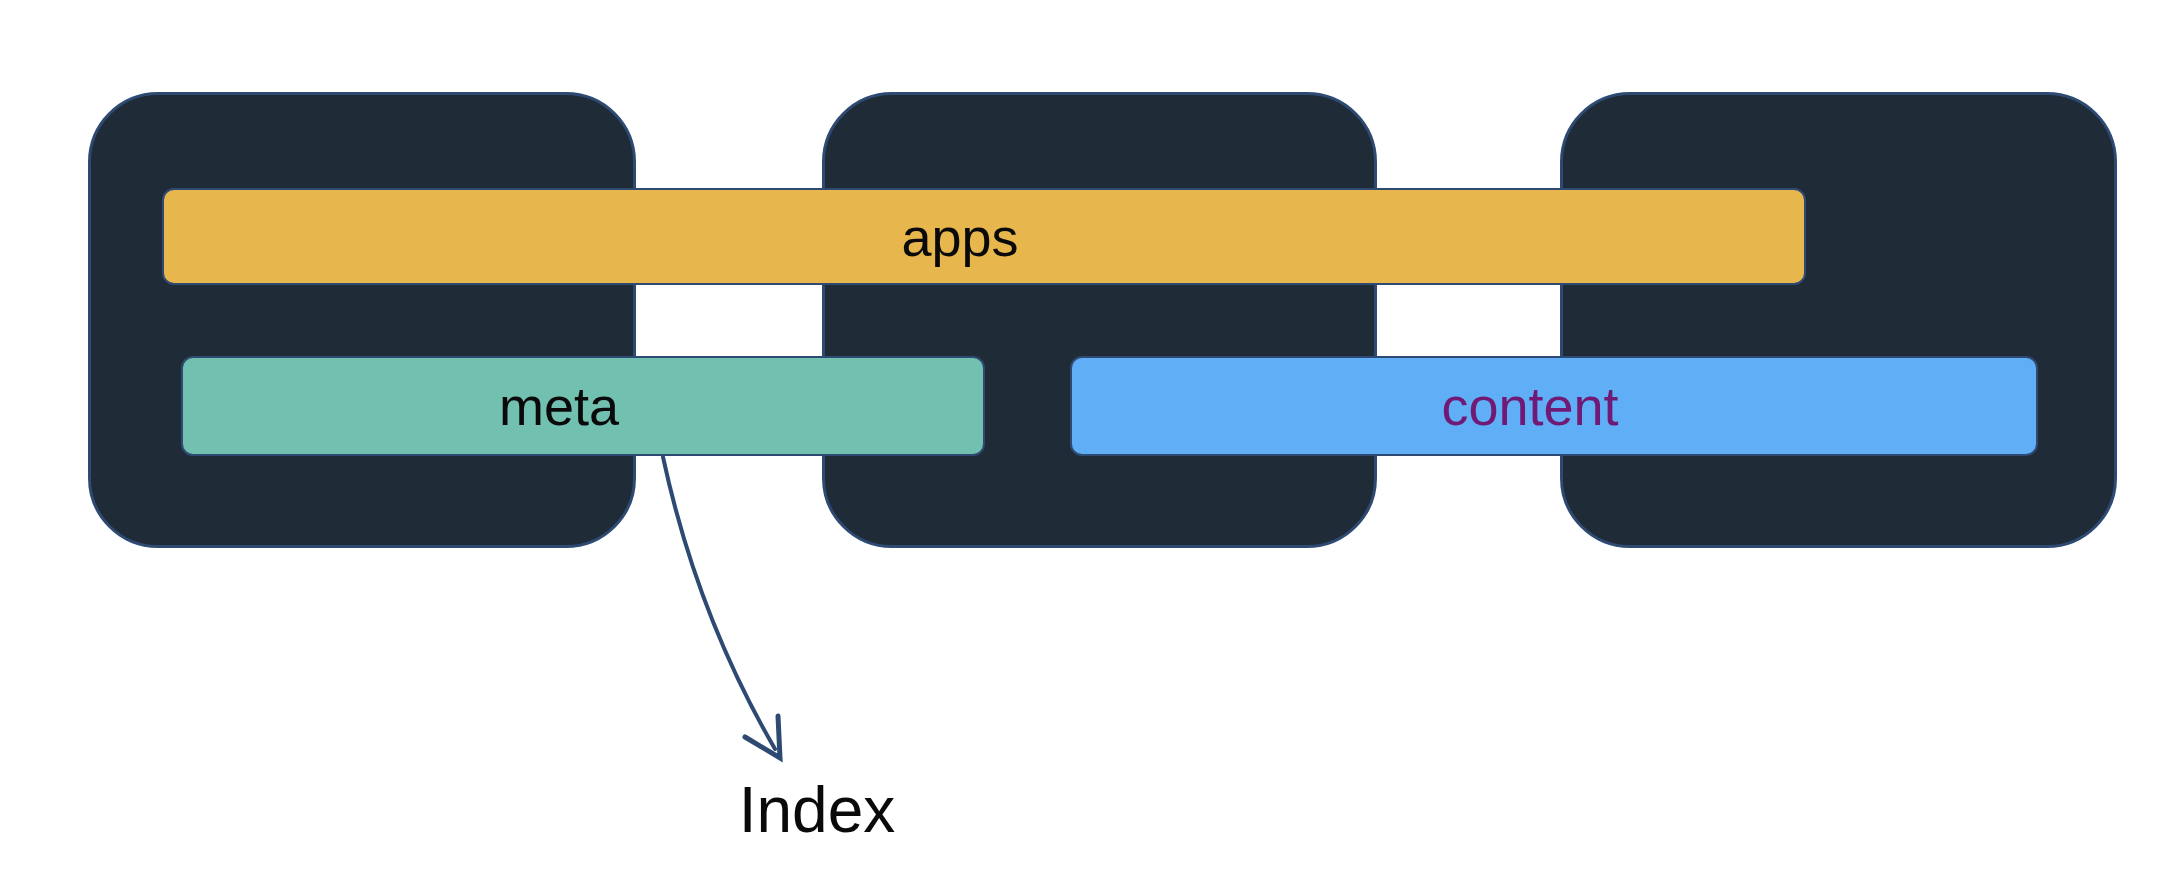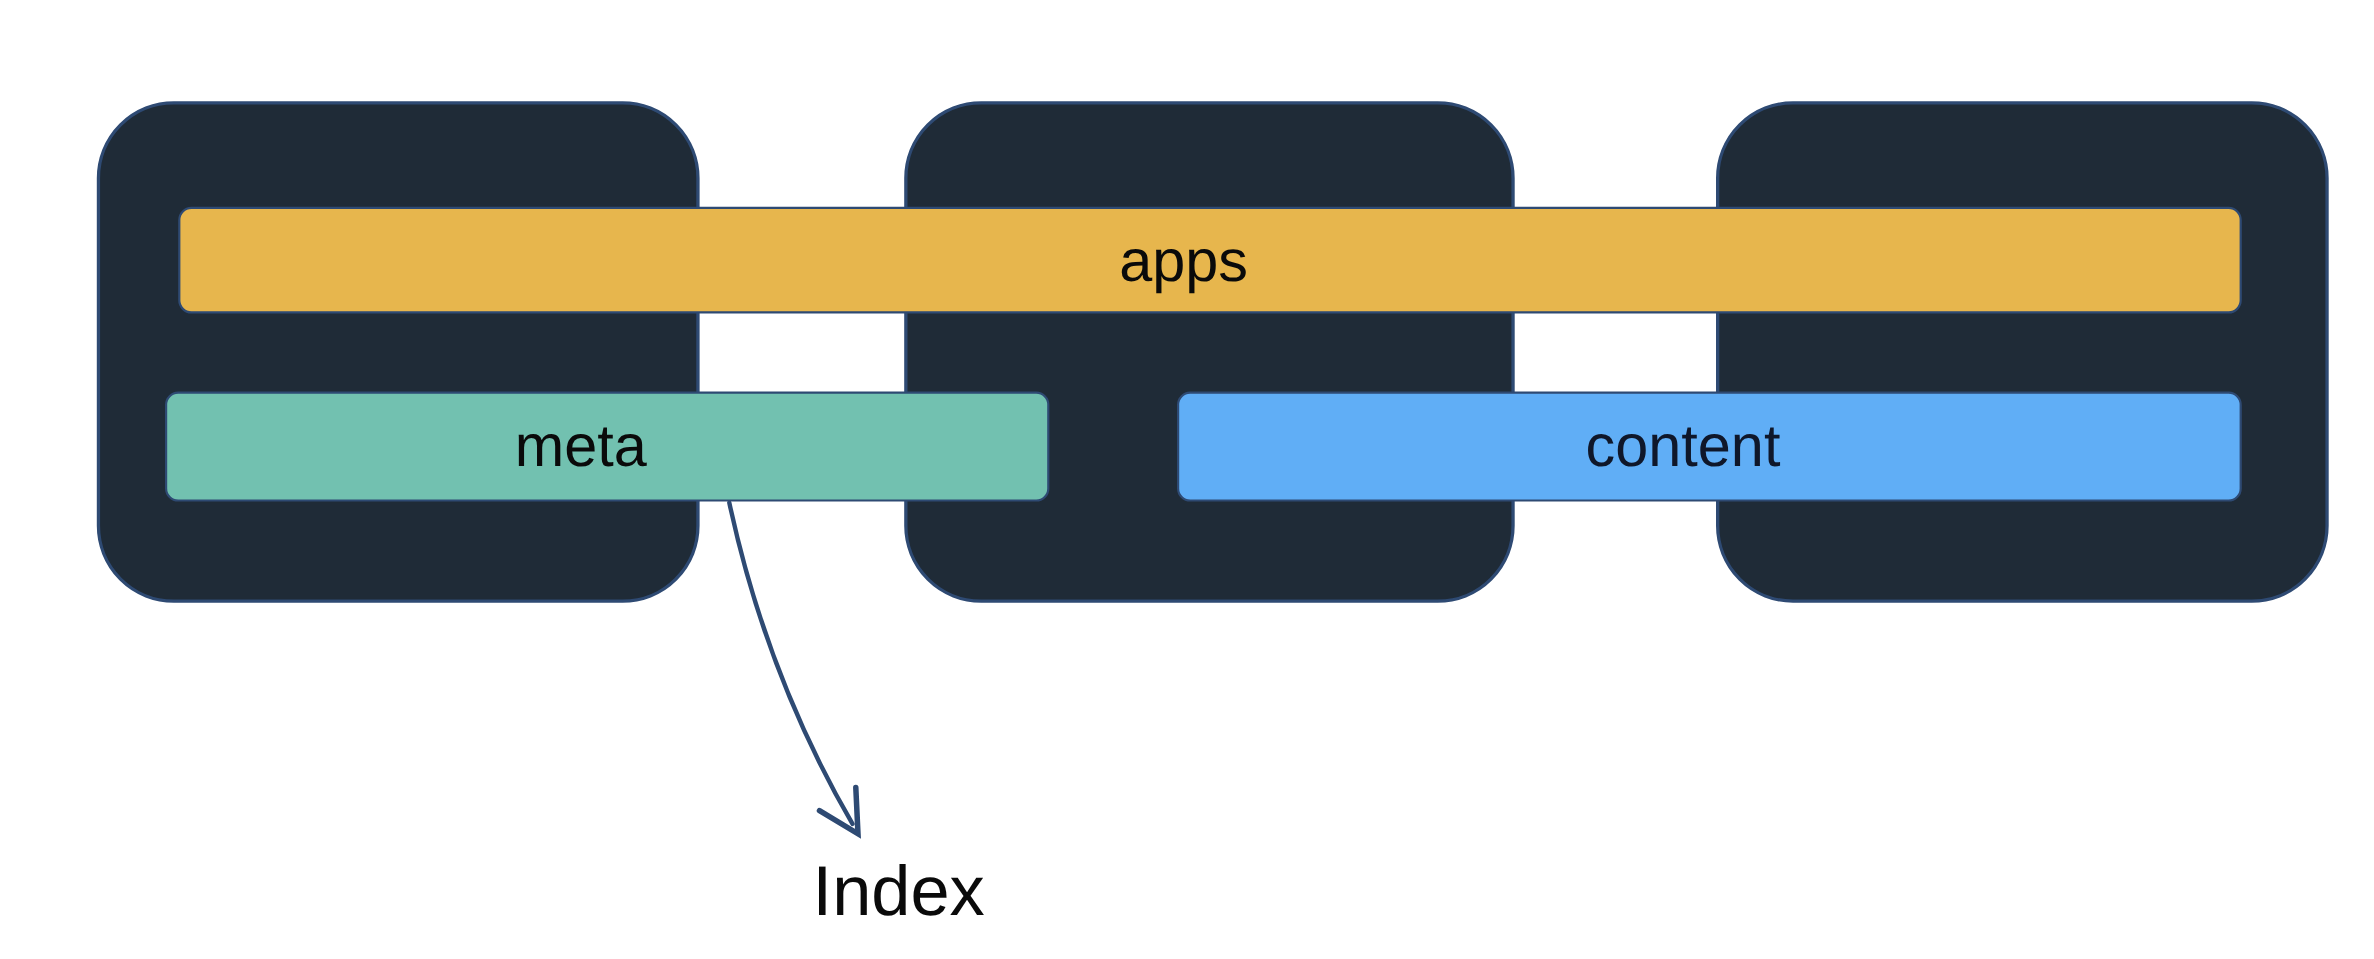--- a/index.html
+++ b/index.html
@@ -29,22 +29,22 @@
   .bar {
     position: absolute;
     border-radius: 12px;
     border: 2.5px solid;
     box-sizing: border-box;
     display: flex;
     align-items: center;
     justify-content: center;
     z-index: 3;
   }
-  .bar-apps    { left: 162px;  top: 188px; width: 1876px; height: 97px; }
-  .bar-meta    { left: 150px;  top: 356px; width: 804px;  height: 100px; }
+  .bar-apps    { left: 162px;  top: 188px; width: 1644px; height: 97px; }
+  .bar-meta    { left: 181px;  top: 356px; width: 804px;  height: 100px; }
   .bar-content { left: 1070px; top: 356px; width: 968px;  height: 100px; }
   .bar-label {
     font-size: 54px;
     line-height: 1;
     white-space: nowrap;
     transform: translateX(-24px);
   }
   .arrow-layer {
     position: absolute;
     left: 0;
@@ -76,21 +76,21 @@
 
   <div class="bar bar-apps" style="background: rgb(231, 182, 77); border-color: rgb(46, 74, 115);">
     <span class="bar-label" style="color: rgb(10, 10, 10);">apps</span>
   </div>
 
   <div class="bar bar-meta" style="background: rgb(114, 193, 176); border-color: rgb(46, 74, 115);">
     <span class="bar-label" style="color: rgb(10, 10, 10);">meta</span>
   </div>
 
   <div class="bar bar-content" style="background: rgb(96, 174, 246); border-color: rgb(46, 74, 115);">
-    <span class="bar-label" style="color: #0f172a;">content</span>
+    <span class="bar-label" style="color: #701a75;">content</span>
   </div>
 
   <svg class="arrow-layer" viewBox="0 0 2158 872" xmlns="http://www.w3.org/2000/svg">
     <path d="M 663 457 Q 697 615 775 749" fill="none" stroke-width="4" stroke-linecap="round" style="stroke: rgb(46, 74, 115);"></path>
     <polyline points="778,716 780,758 745,737" fill="none" stroke-width="5" stroke-linecap="round" stroke-linejoin="miter" style="stroke: rgb(46, 74, 115);"></polyline>
   </svg>
 
   <div class="index-label" style="color: rgb(10, 10, 10);">Index</div>
 
 </div>

